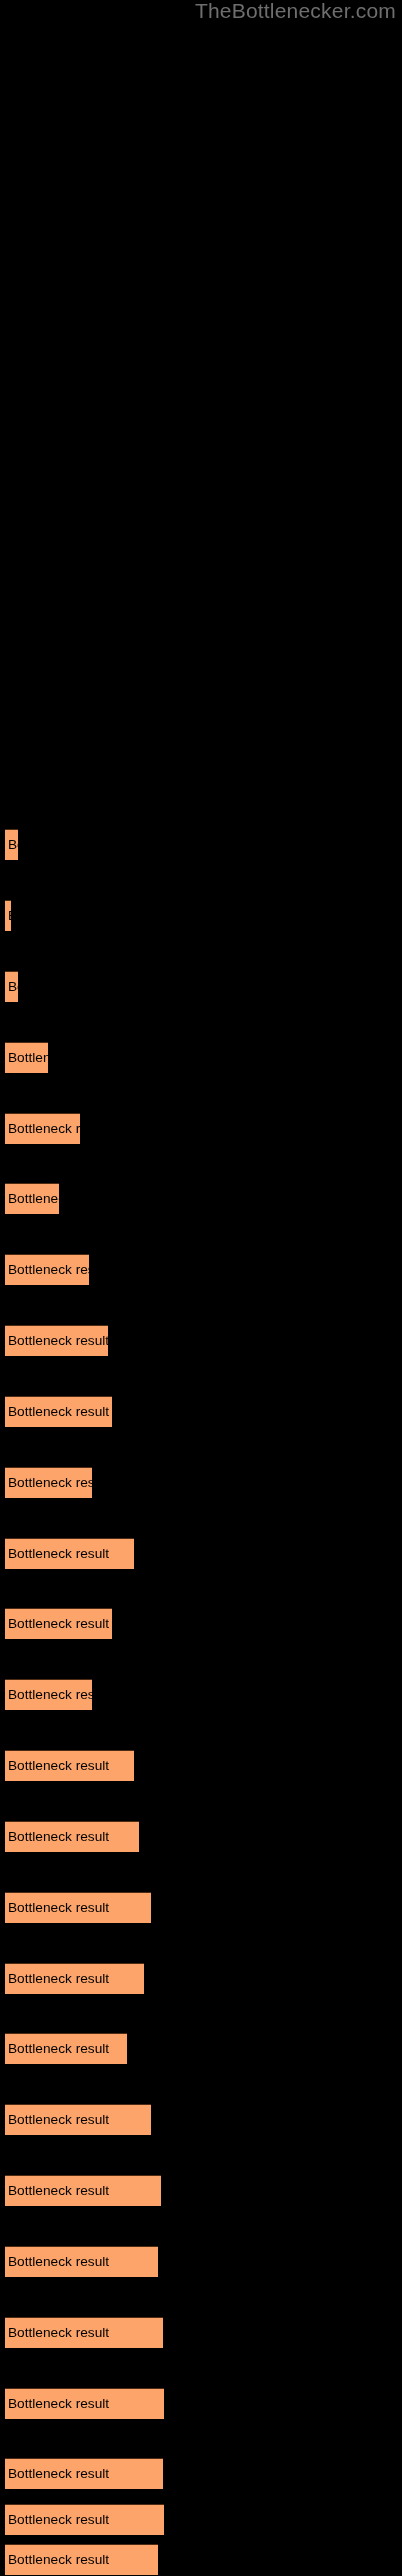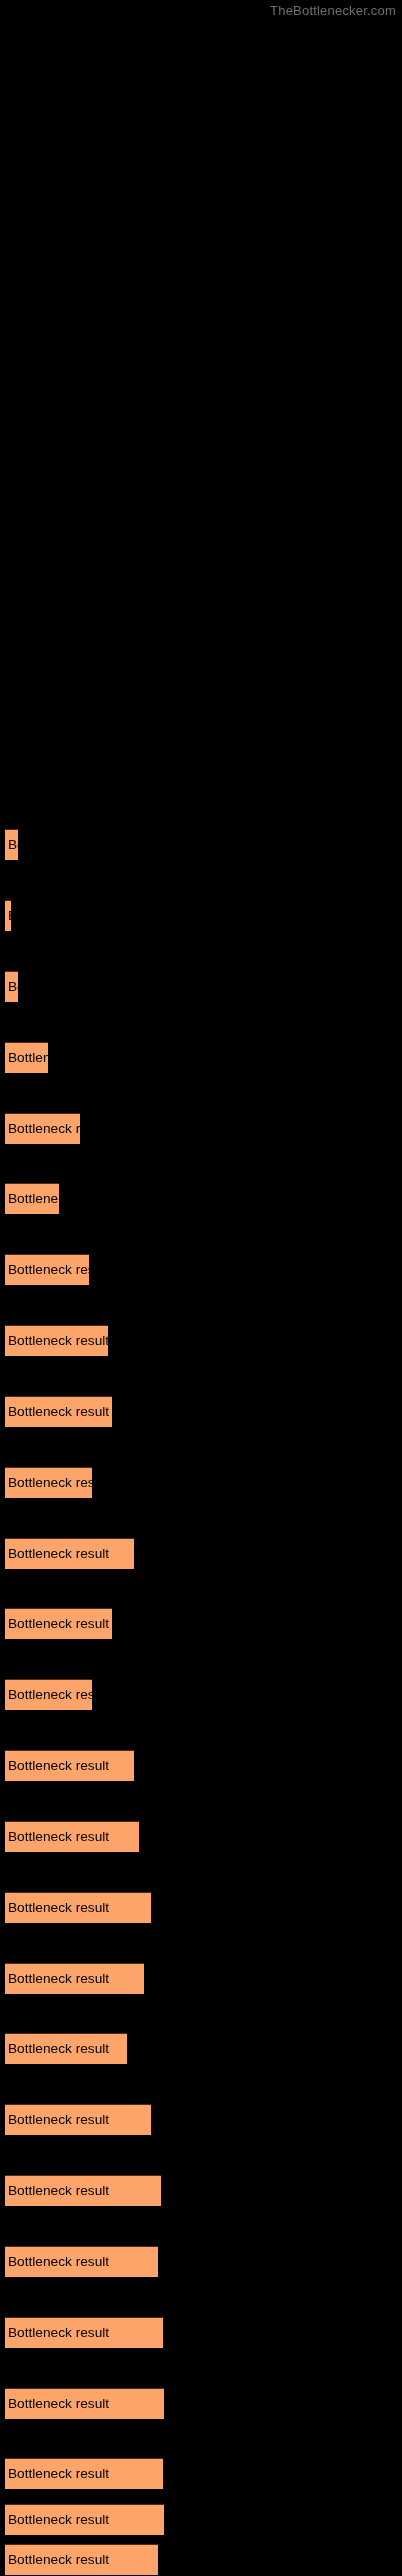--- a/index.html
+++ b/index.html
@@ -18,21 +18,21 @@
   }
 
   #site-title {
     position: absolute;
     top: 0px;
     left: 0px;
     width: 396px;
     text-align: right;
     color: #6e6e6e;
     font-family: "Liberation Sans", sans-serif;
-    font-size: 13px;
+    font-size: 21px;
     line-height: 21px;
     letter-spacing: 0.2px;
     white-space: nowrap;
   }
 
   #plot-area {
     position: absolute;
     left: 0px;
     top: 0px;
     width: 403px;

